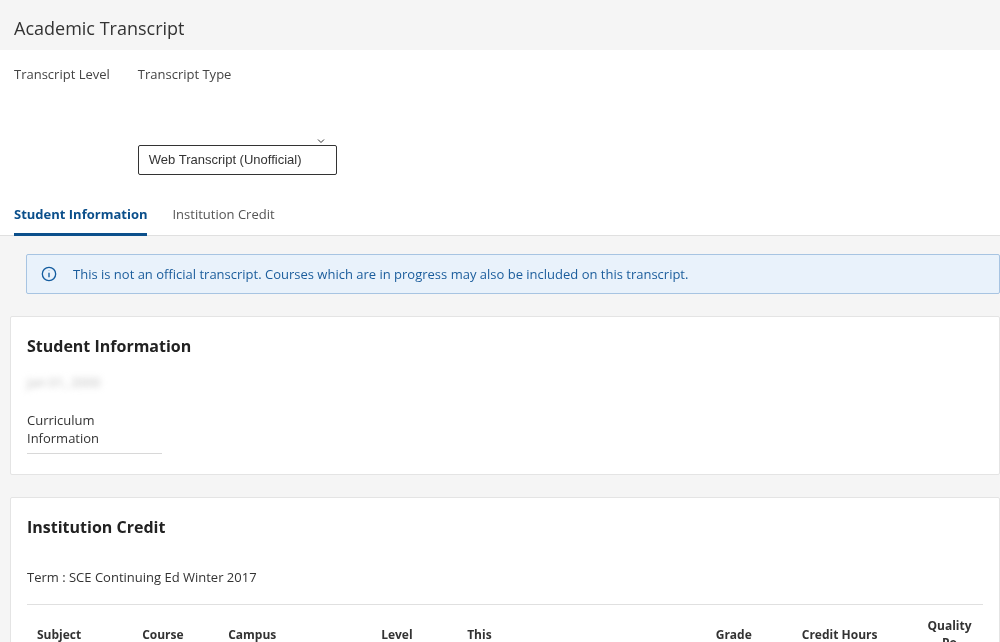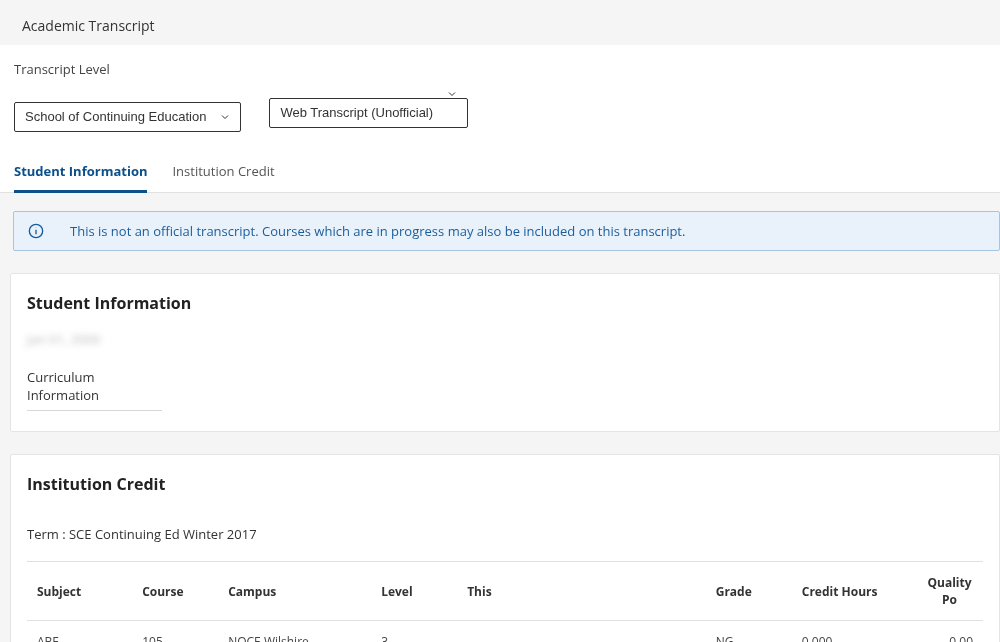--- a/index.html
+++ b/index.html
@@ -11,24 +11,23 @@
       font-family: -apple-system, BlinkMacSystemFont, "Segoe UI", "Open Sans", Helvetica, Arial, sans-serif;
       background: #f5f5f5;
       color: #333;
       font-size: 13px;
     }
     .page-header {
       padding: 16px 14px 10px;
       background: #f5f5f5;
     }
     .page-title {
-      font-size: 14px;
+      font-size: 18px;
       font-weight: 400;
       color: #333;
-      margin-left: 8px;
     }
     .filters-container {
       background: #fff;
       border-bottom: 1px solid #e0e0e0;
       padding: 15px 14px 0;
     }
     .filters-row {
       display: flex;
       gap: 28px;
     }
@@ -86,27 +85,27 @@
     .tab.active {
       color: #0b4f8b;
       font-weight: 700;
       border-bottom: 3px solid #0b4f8b;
     }
     .content-area {
       padding: 18px 0 0 0;
       background: #f5f5f5;
     }
     .info-banner {
-      margin: 0 0 22px 13px;
+      margin: 0 0 22px 26px;
       border: 1px solid #a7c4e2;
       background: #e9f2fb;
       padding: 10px 14px;
       display: flex;
       align-items: center;
-      gap: 26px;
+      gap: 16px;
       border-radius: 2px;
     }
     .info-banner .bicon {
       color: #135c9f;
       flex-shrink: 0;
       display: flex;
       align-items: center;
     }
     .info-banner .msg {
       color: #1b5d9c;
@@ -189,30 +188,23 @@
 <body>
 
 <div class="page-header">
   <h1 class="page-title">Academic Transcript</h1>
 </div>
 
 <div class="filters-container">
   <div class="filters-row">
     <div class="filter-group">
       <label class="filter-label">Transcript Level</label>
-      <div class="select-wrap">
-        <button class="select-control">School of Continuing Education</button>
-        <span class="chev">
-          <svg width="12" height="12" viewBox="0 0 24 24" fill="none" stroke="#333" stroke-width="2">
-              <polyline points="6 9 12 15 18 9"></polyline>
-            </svg>
-        </span>
-      </div>
     </div>
     <div class="filter-group">
+      <label class="filter-label">Transcript Type</label>
       <div class="select-wrap">
         <button class="select-control" style="min-width: 195px; margin-top: 38px;">Web Transcript (Unofficial)</button>
         <span class="chev">
           <svg width="12" height="12" viewBox="0 0 24 24" fill="none" stroke="#333" stroke-width="2">
               <polyline points="6 9 12 15 18 9"></polyline>
             </svg>
         </span>
       </div>
     </div>
   </div>

